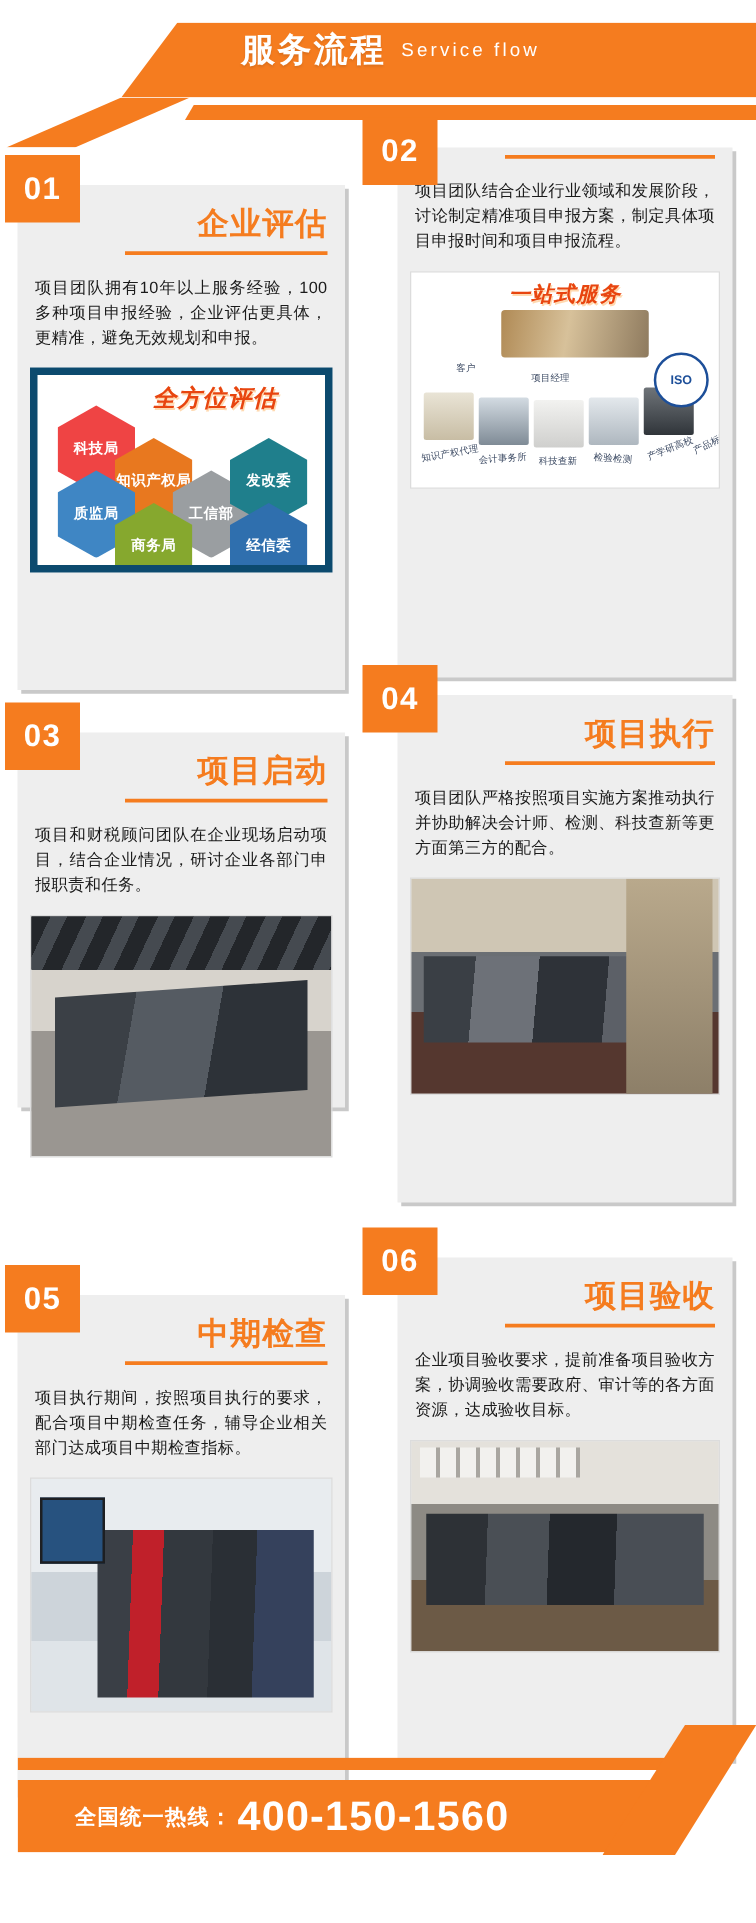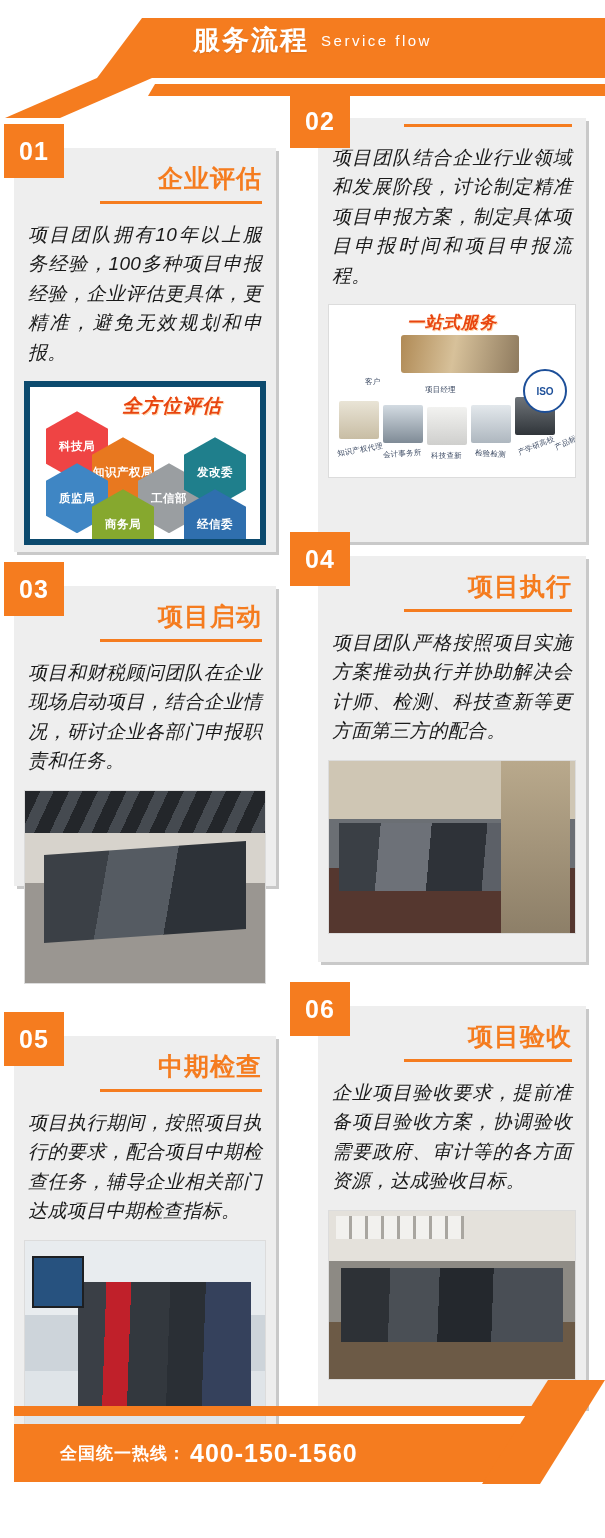--- a/index.html
+++ b/index.html
@@ -63,22 +63,22 @@
   .card-title{
     text-align:right;padding:14px 14px 0 14px;
     color:#f57c1f;font-size:25px;font-weight:bold;letter-spacing:1px;
     position:relative;z-index:2;
   }
   .title-rule{
     height:3px;background:#f57c1f;margin:6px 14px 0 86px;
   }
   .card-body{
     padding:16px 14px 14px 14px;
-    color:#1a1a1a;font-size:19px;line-height:1.55;
-    letter-spacing:.3px;text-align:justify;font-style:italic;
+    color:#1a1a1a;font-size:13px;line-height:1.55;
+    letter-spacing:.3px;text-align:justify;
   }
   .card-photo{
     margin:0 10px 10px 10px;height:150px;position:relative;overflow:hidden;
     background:#b9bcc0;border:1px solid #dcdcdc;
   }
 
   
   .ph-conf{background:linear-gradient(#2f3338 0 22%, #d7d3cc 22% 48%, #9a9691 48% 100%);}
   .ph-conf:before{
     content:"";position:absolute;left:8%;top:30%;width:84%;height:46%;
@@ -187,21 +187,21 @@
   .footer-wing{
     position:absolute;left:430px;top:-26px;width:175px;height:104px;
     background:#f57c1f;
     clip-path:polygon(118px 0, 175px 0, 110px 104px, 52px 104px);
   }
   .footer-text{
     position:absolute;left:14px;top:18px;width:560px;height:58px;
     display:flex;align-items:center;padding-left:46px;box-sizing:border-box;
   }
   .footer-text .lbl{color:#ffffff;font-size:17px;font-weight:bold;letter-spacing:1px;}
-  .footer-text .num{color:#ffffff;font-size:25px;font-weight:bold;letter-spacing:1px;margin-left:4px;}
+  .footer-text .num{color:#ffffff;font-size:33px;font-weight:bold;letter-spacing:1px;margin-left:4px;}
 </style>
 </head>
 <body>
 
 <div class="header-wrap">
   <div class="header-bar"></div>
   <div class="header-tail"></div>
   <div class="header-stripe"></div>
   <div class="header-title">
     <span class="cn">服务流程</span>

